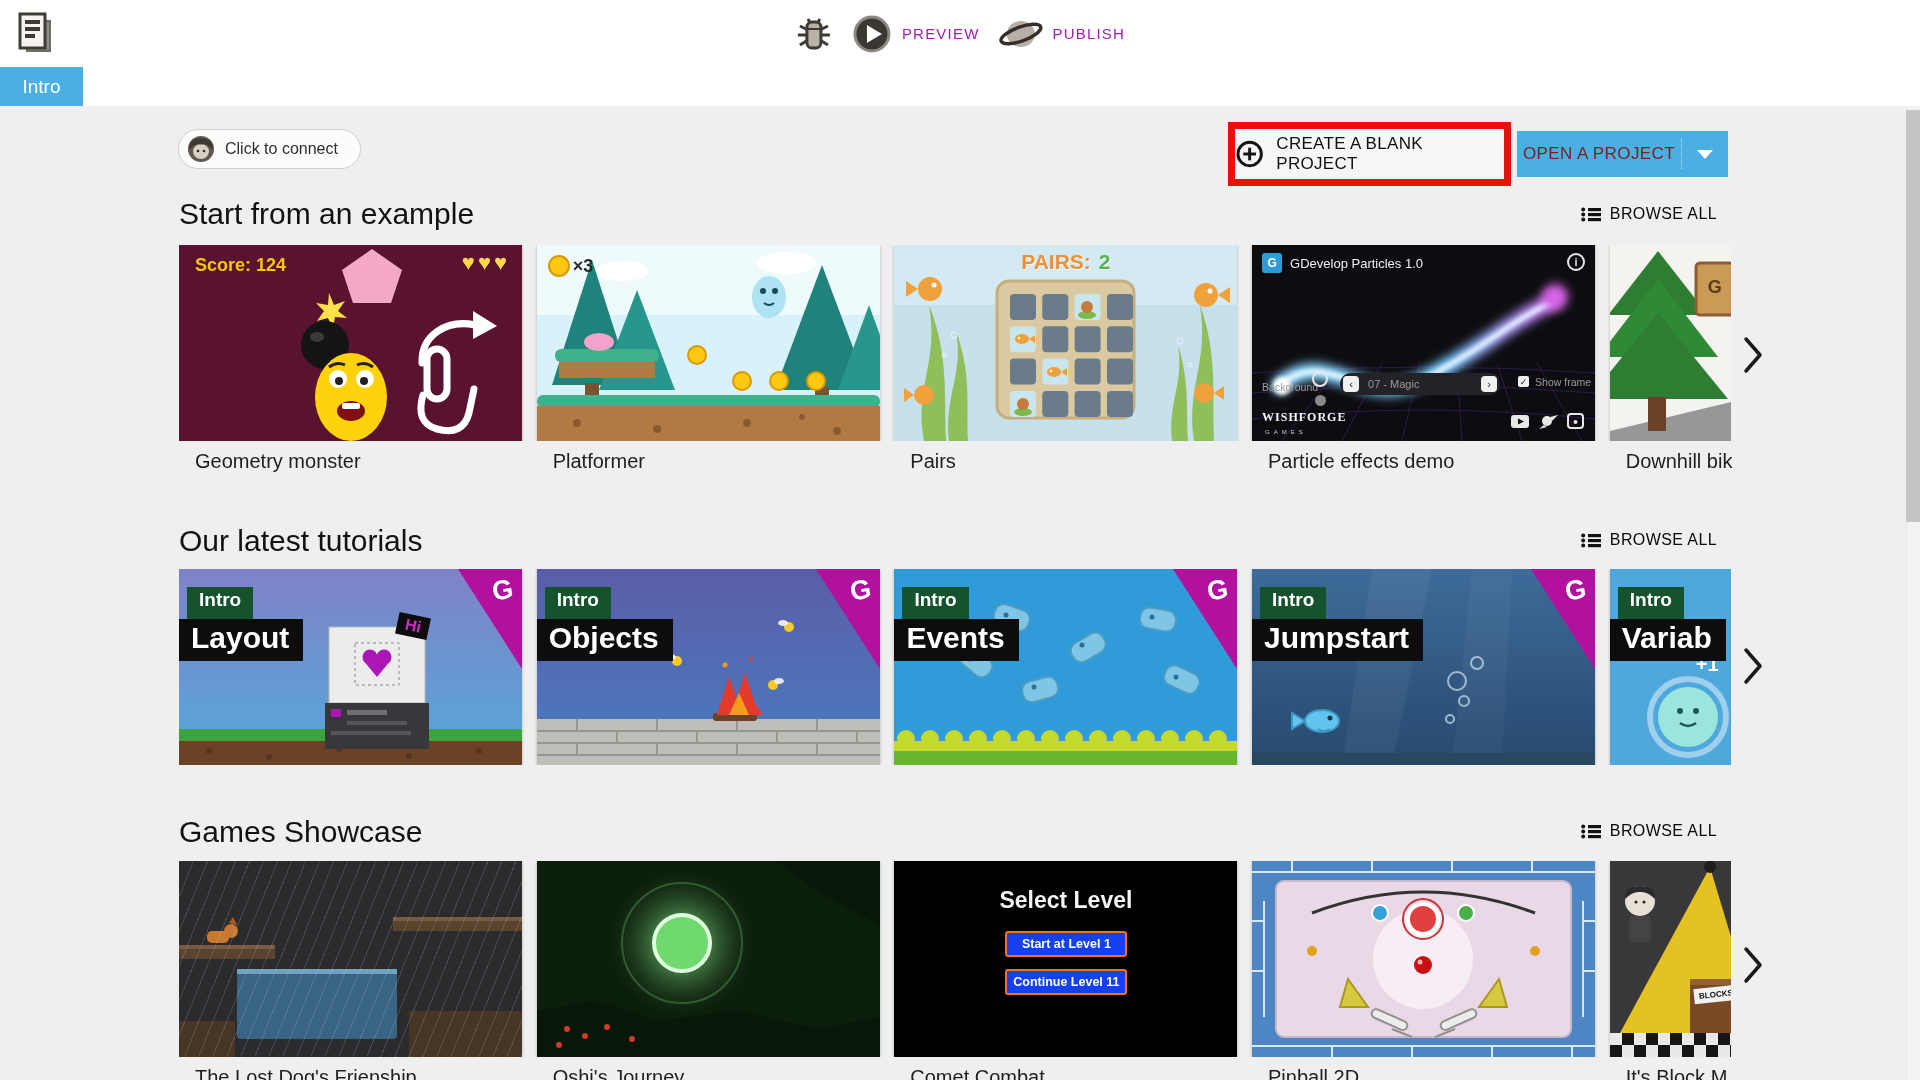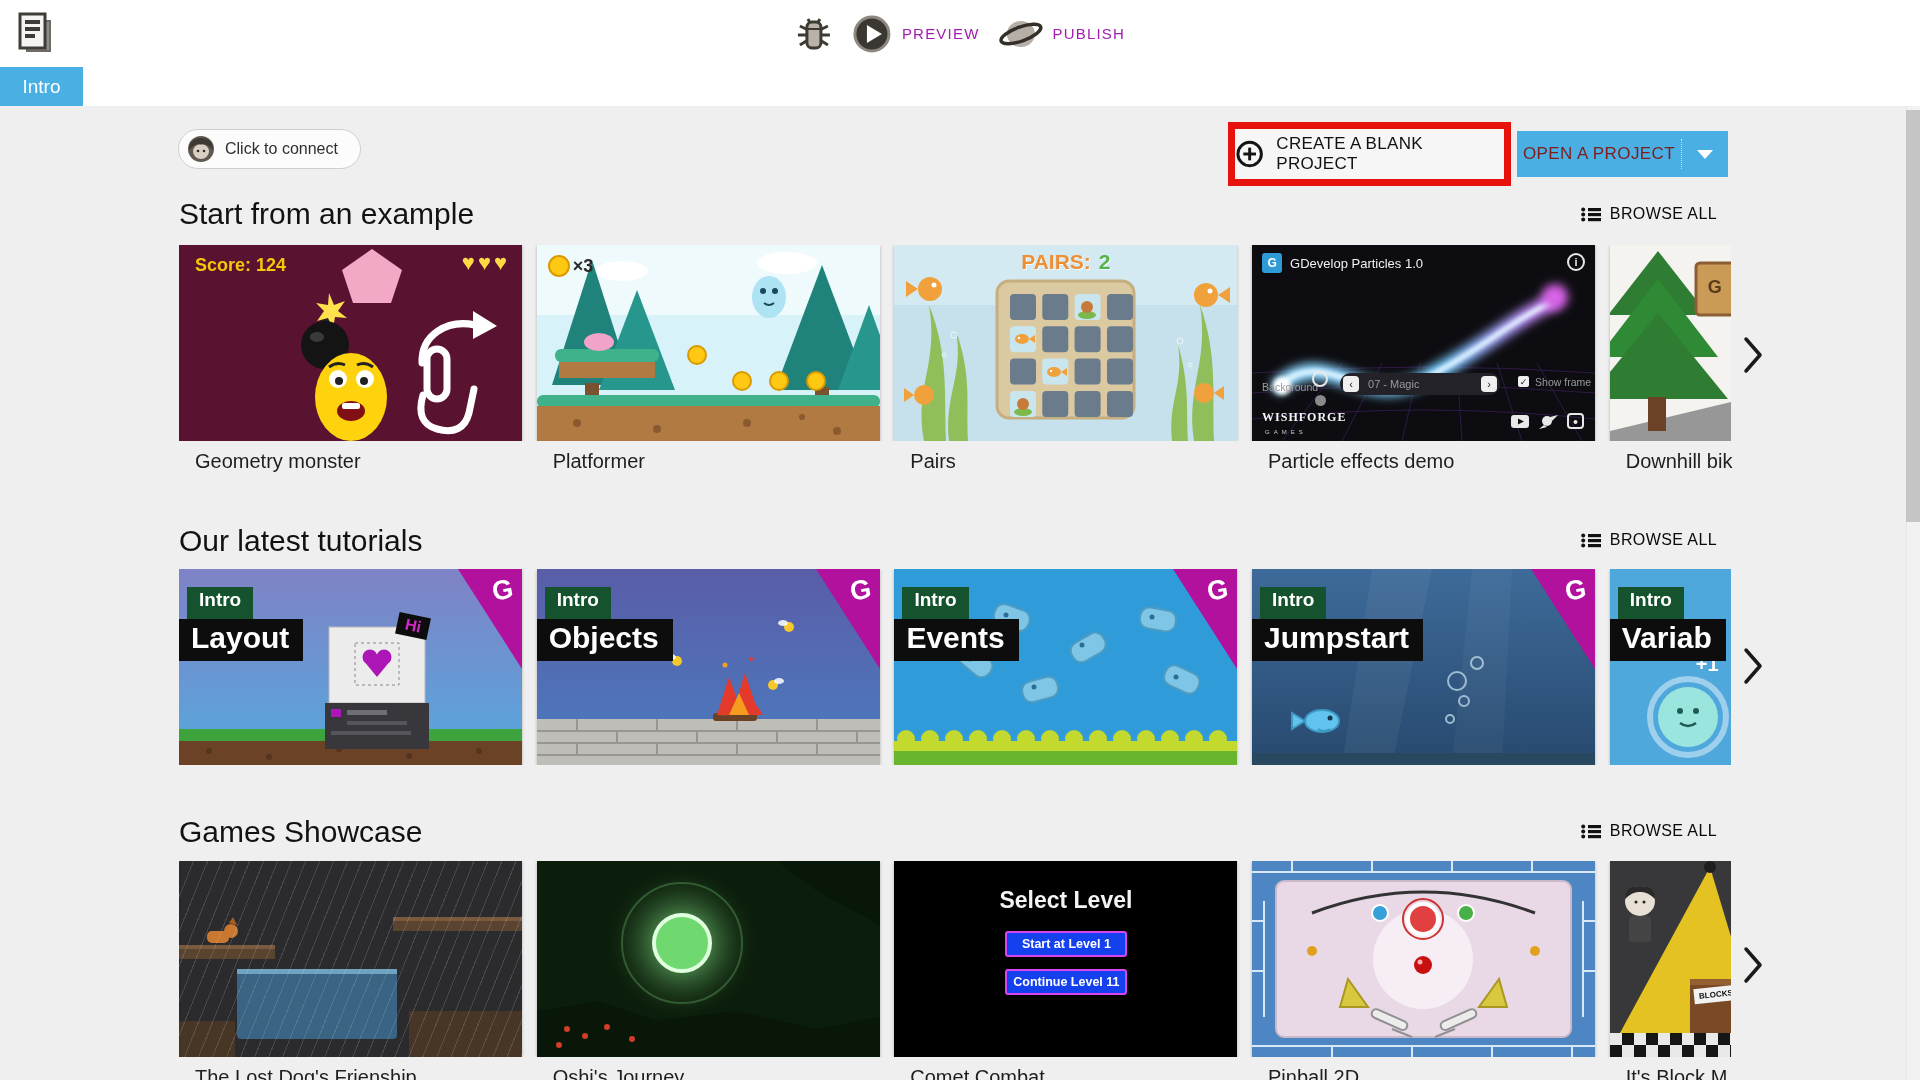--- a/index.html
+++ b/index.html
@@ -83,21 +83,21 @@
                padding:2px 14px 6px 12px; white-space:nowrap; }
   .tri { right:0; top:0; width:0; height:0; border-top:100px solid #B2119E; border-left:64px solid transparent; }
   .tut-logo { right:9px; top:6px; color:#FFF; font-weight:bold; font-size:27px; transform:rotate(-10deg); }
   .hi-chip { left:218px; top:46px; background:#0D0D0D; color:#D428C8; font-weight:bold; font-size:16px;
              padding:2px 8px; transform:rotate(12deg); }
   .plus-one { left:86px; top:84px; color:#FFF; font-weight:bold; font-size:20px; }
 
   .rain { left:0; top:0; width:100%; height:100%;
           background:repeating-linear-gradient(112deg, rgba(200,210,220,.18) 0 1px, transparent 1px 13px); }
   .cc-title { left:0; top:26px; width:100%; text-align:center; color:#F4F4F4; font-weight:bold; font-size:23px; }
-  .cc-btn { left:111px; width:122px; height:26px; background:#1540EE; border:2px solid #d946ef; border-radius:3px;
+  .cc-btn { left:111px; width:122px; height:26px; background:#1540EE; border:2px solid #f97316; border-radius:3px;
             color:#FFF; font-weight:bold; font-size:12.5px; display:flex; align-items:center; justify-content:center; }
   .cc-btn.b1 { top:70px; } .cc-btn.b2 { top:108px; }
   .bl-sign { left:84px; top:126px; background:#F2F2F2; color:#111; font-weight:bold; font-size:8px;
              padding:3px 5px; transform:rotate(-6deg); }
   .bl-checker { left:0; bottom:0; width:100%; height:24px;
                 background:repeating-conic-gradient(#161616 0% 25%, #E9E9E9 0% 50%) 0 0 / 24px 24px; }
 
   
   .sb-track { position:absolute; left:1906px; top:106px; width:14px; height:974px; background:#F2F2F2;
               border-left:1px solid #E6E6E6; }

